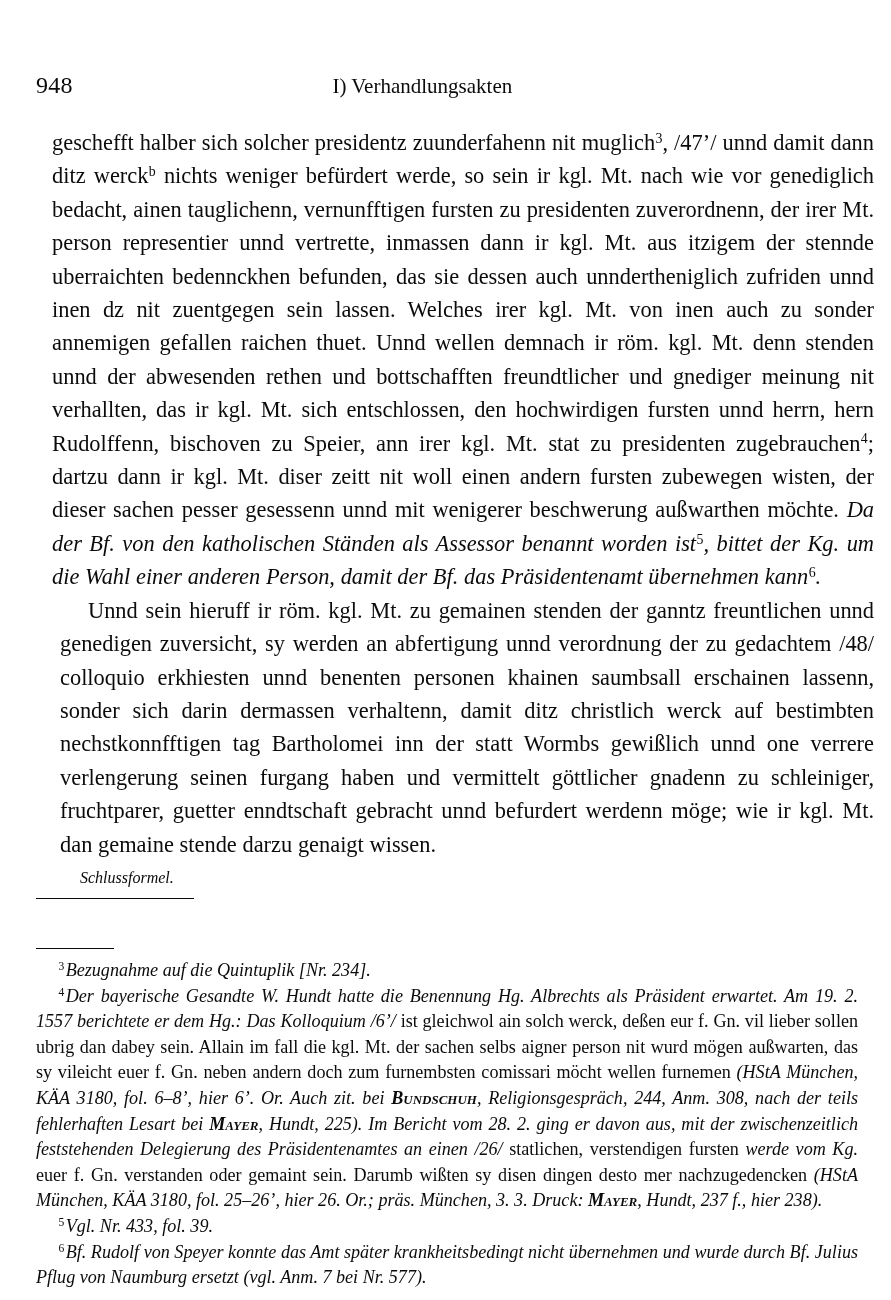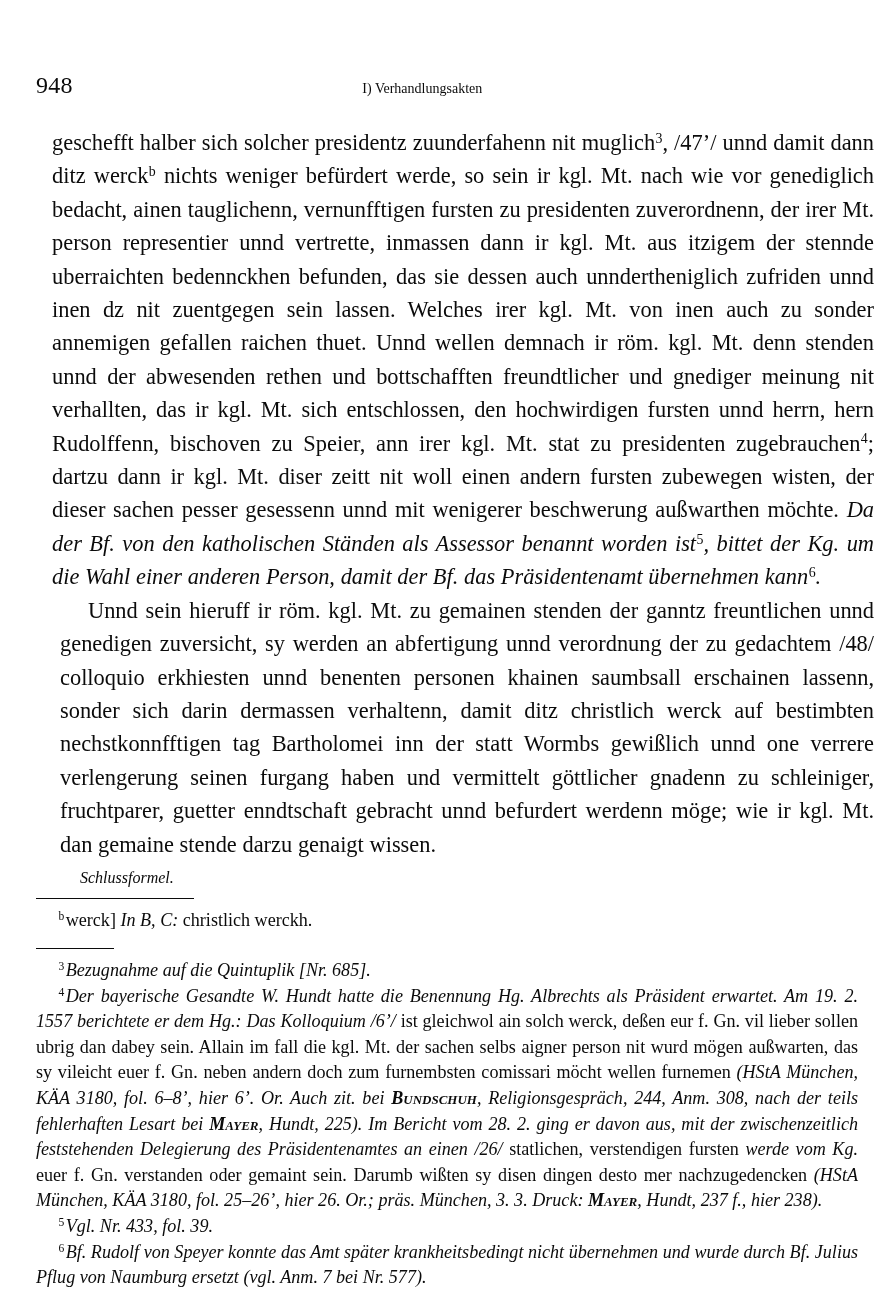--- a/index.html
+++ b/index.html
@@ -37,21 +37,21 @@
   }
   .folio {
     font-size: 24px;
     line-height: 26px;
     letter-spacing: 0.2px;
     white-space: nowrap;
   }
   .head-title {
     flex: 1;
     text-align: center;
-    font-size: 14px;
+    font-size: 21px;
     line-height: 26px;
     padding-right: 86px;
     white-space: nowrap;
   }
 
   
   .textblock {
     position: absolute;
     top: 126px;
     left: 52px;
@@ -150,28 +150,25 @@
   <div class="textblock">
     <div id="paragraphs-host">
         <p class="para"><span class="rm">geschefft halber sich solcher presidentz zuunderfahenn nit muglich</span><sup>3</sup><span class="rm">, /47’/ unnd damit dann ditz werck</span><sup>b</sup><span class="rm"> nichts weniger befürdert werde, so sein ir kgl. Mt. nach wie vor genediglich bedacht, ainen tauglichenn, vernunfftigen fursten zu presidenten zuverordnenn, der irer Mt. person representier unnd vertrette, inmassen dann ir kgl. Mt. aus itzigem der stennde uberraichten bedennckhen befunden, das sie dessen auch unndertheniglich zufriden unnd inen dz nit zuentgegen sein lassen. Welches irer kgl. Mt. von inen auch zu sonder annemigen gefallen raichen thuet. Unnd wellen demnach ir röm. kgl. Mt. denn stenden unnd der abwesenden rethen und bottschafften freundtlicher und gnediger meinung nit verhallten, das ir kgl. Mt. sich entschlossen, den hochwirdigen fursten unnd herrn, hern Rudolffenn, bischoven zu Speier, ann irer kgl. Mt. stat zu presidenten zugebrauchen</span><sup>4</sup><span class="rm">; dartzu dann ir kgl. Mt. diser zeitt nit woll einen andern fursten zubewegen wisten, der dieser sachen pesser gesessenn unnd mit wenigerer beschwerung außwarthen möchte. </span><span class="it">Da der Bf. von den katholischen Ständen als Assessor benannt worden ist</span><sup>5</sup><span class="it">, bittet der Kg. um die Wahl einer anderen Person, damit der Bf. das Präsidentenamt übernehmen kann</span><sup>6</sup><span class="it">.</span></p>
         <p class="para indent"><span class="rm">Unnd sein hieruff ir röm. kgl. Mt. zu gemainen stenden der ganntz freuntlichen unnd genedigen zuversicht, sy werden an abfertigung unnd verordnung der zu gedachtem /48/ colloquio erkhiesten unnd benenten personen khainen saumbsall erschainen lassenn, sonder sich darin dermassen verhaltenn, damit ditz christlich werck auf bestimbten nechstkonnfftigen tag Bartholomei inn der statt Wormbs gewißlich unnd one verrere verlengerung seinen furgang haben und vermittelt göttlicher gnadenn zu schleiniger, fruchtparer, guetter enndtschaft gebracht unnd befurdert werdenn möge; wie ir kgl. Mt. dan gemaine stende darzu genaigt wissen.</span></p>
       </div>
     <p class="closing">Schlussformel.</p>
   </div>
 
   <div class="apparatus variants">
     <hr class="rule wide">
-    <div id="variants-host">
-        <p class="note roman"><sup>b</sup><span class="rm">werck] </span><span class="it">In B, C:</span><span class="rm"> christlich werckh.</span></p>
-      </div>
   </div>
 
   <div class="apparatus footnotes">
     <hr class="rule narrow">
     <div id="footnotes-host">
-        <p class="note italic"><sup>3</sup><span class="it">Bezugnahme auf die Quintuplik [Nr. 685].</span></p>
+        <p class="note italic"><sup>3</sup><span class="it">Bezugnahme auf die Quintuplik [Nr. 234].</span></p>
         <p class="note italic"><sup>4</sup><span class="it">Der bayerische Gesandte W. Hundt hatte die Benennung Hg. Albrechts als Präsident erwartet. Am 19. 2. 1557 berichtete er dem Hg.: Das Kolloquium /6’/ </span><span class="rm">ist gleichwol ain solch werck, deßen eur f. Gn. vil lieber sollen ubrig dan dabey sein. Allain im fall die kgl. Mt. der sachen selbs aigner person nit wurd mögen außwarten, das sy vileicht euer f. Gn. neben andern doch zum furnembsten comissari möcht wellen furnemen </span><span class="it">(HStA München, KÄA 3180, fol. 6–8’, hier 6’. Or. Auch zit. bei </span><span class="sc it-sc">Bundschuh</span><span class="it">, Religionsgespräch, 244, Anm. 308, nach der teils fehlerhaften Lesart bei </span><span class="sc it-sc">Mayer</span><span class="it">, Hundt, 225). Im Bericht vom 28. 2. ging er davon aus, mit der zwischenzeitlich feststehenden Delegierung des Präsidentenamtes an einen /26/ </span><span class="rm">statlichen, verstendigen fursten </span><span class="it">werde vom Kg. </span><span class="rm">euer f. Gn. verstanden oder gemaint sein. Darumb wißten sy disen dingen desto mer nachzugedencken </span><span class="it">(HStA München, KÄA 3180, fol. 25–26’, hier 26. Or.; präs. München, 3. 3. Druck: </span><span class="sc it-sc">Mayer</span><span class="it">, Hundt, 237 f., hier 238).</span></p>
         <p class="note italic"><sup>5</sup><span class="it">Vgl. Nr. 433, fol. 39.</span></p>
         <p class="note italic"><sup>6</sup><span class="it">Bf. Rudolf von Speyer konnte das Amt später krankheitsbedingt nicht übernehmen und wurde durch Bf. Julius Pflug von Naumburg ersetzt (vgl. Anm. 7 bei Nr. 577).</span></p>
       </div>
   </div>
 
 </div>
 
 </body></html>

